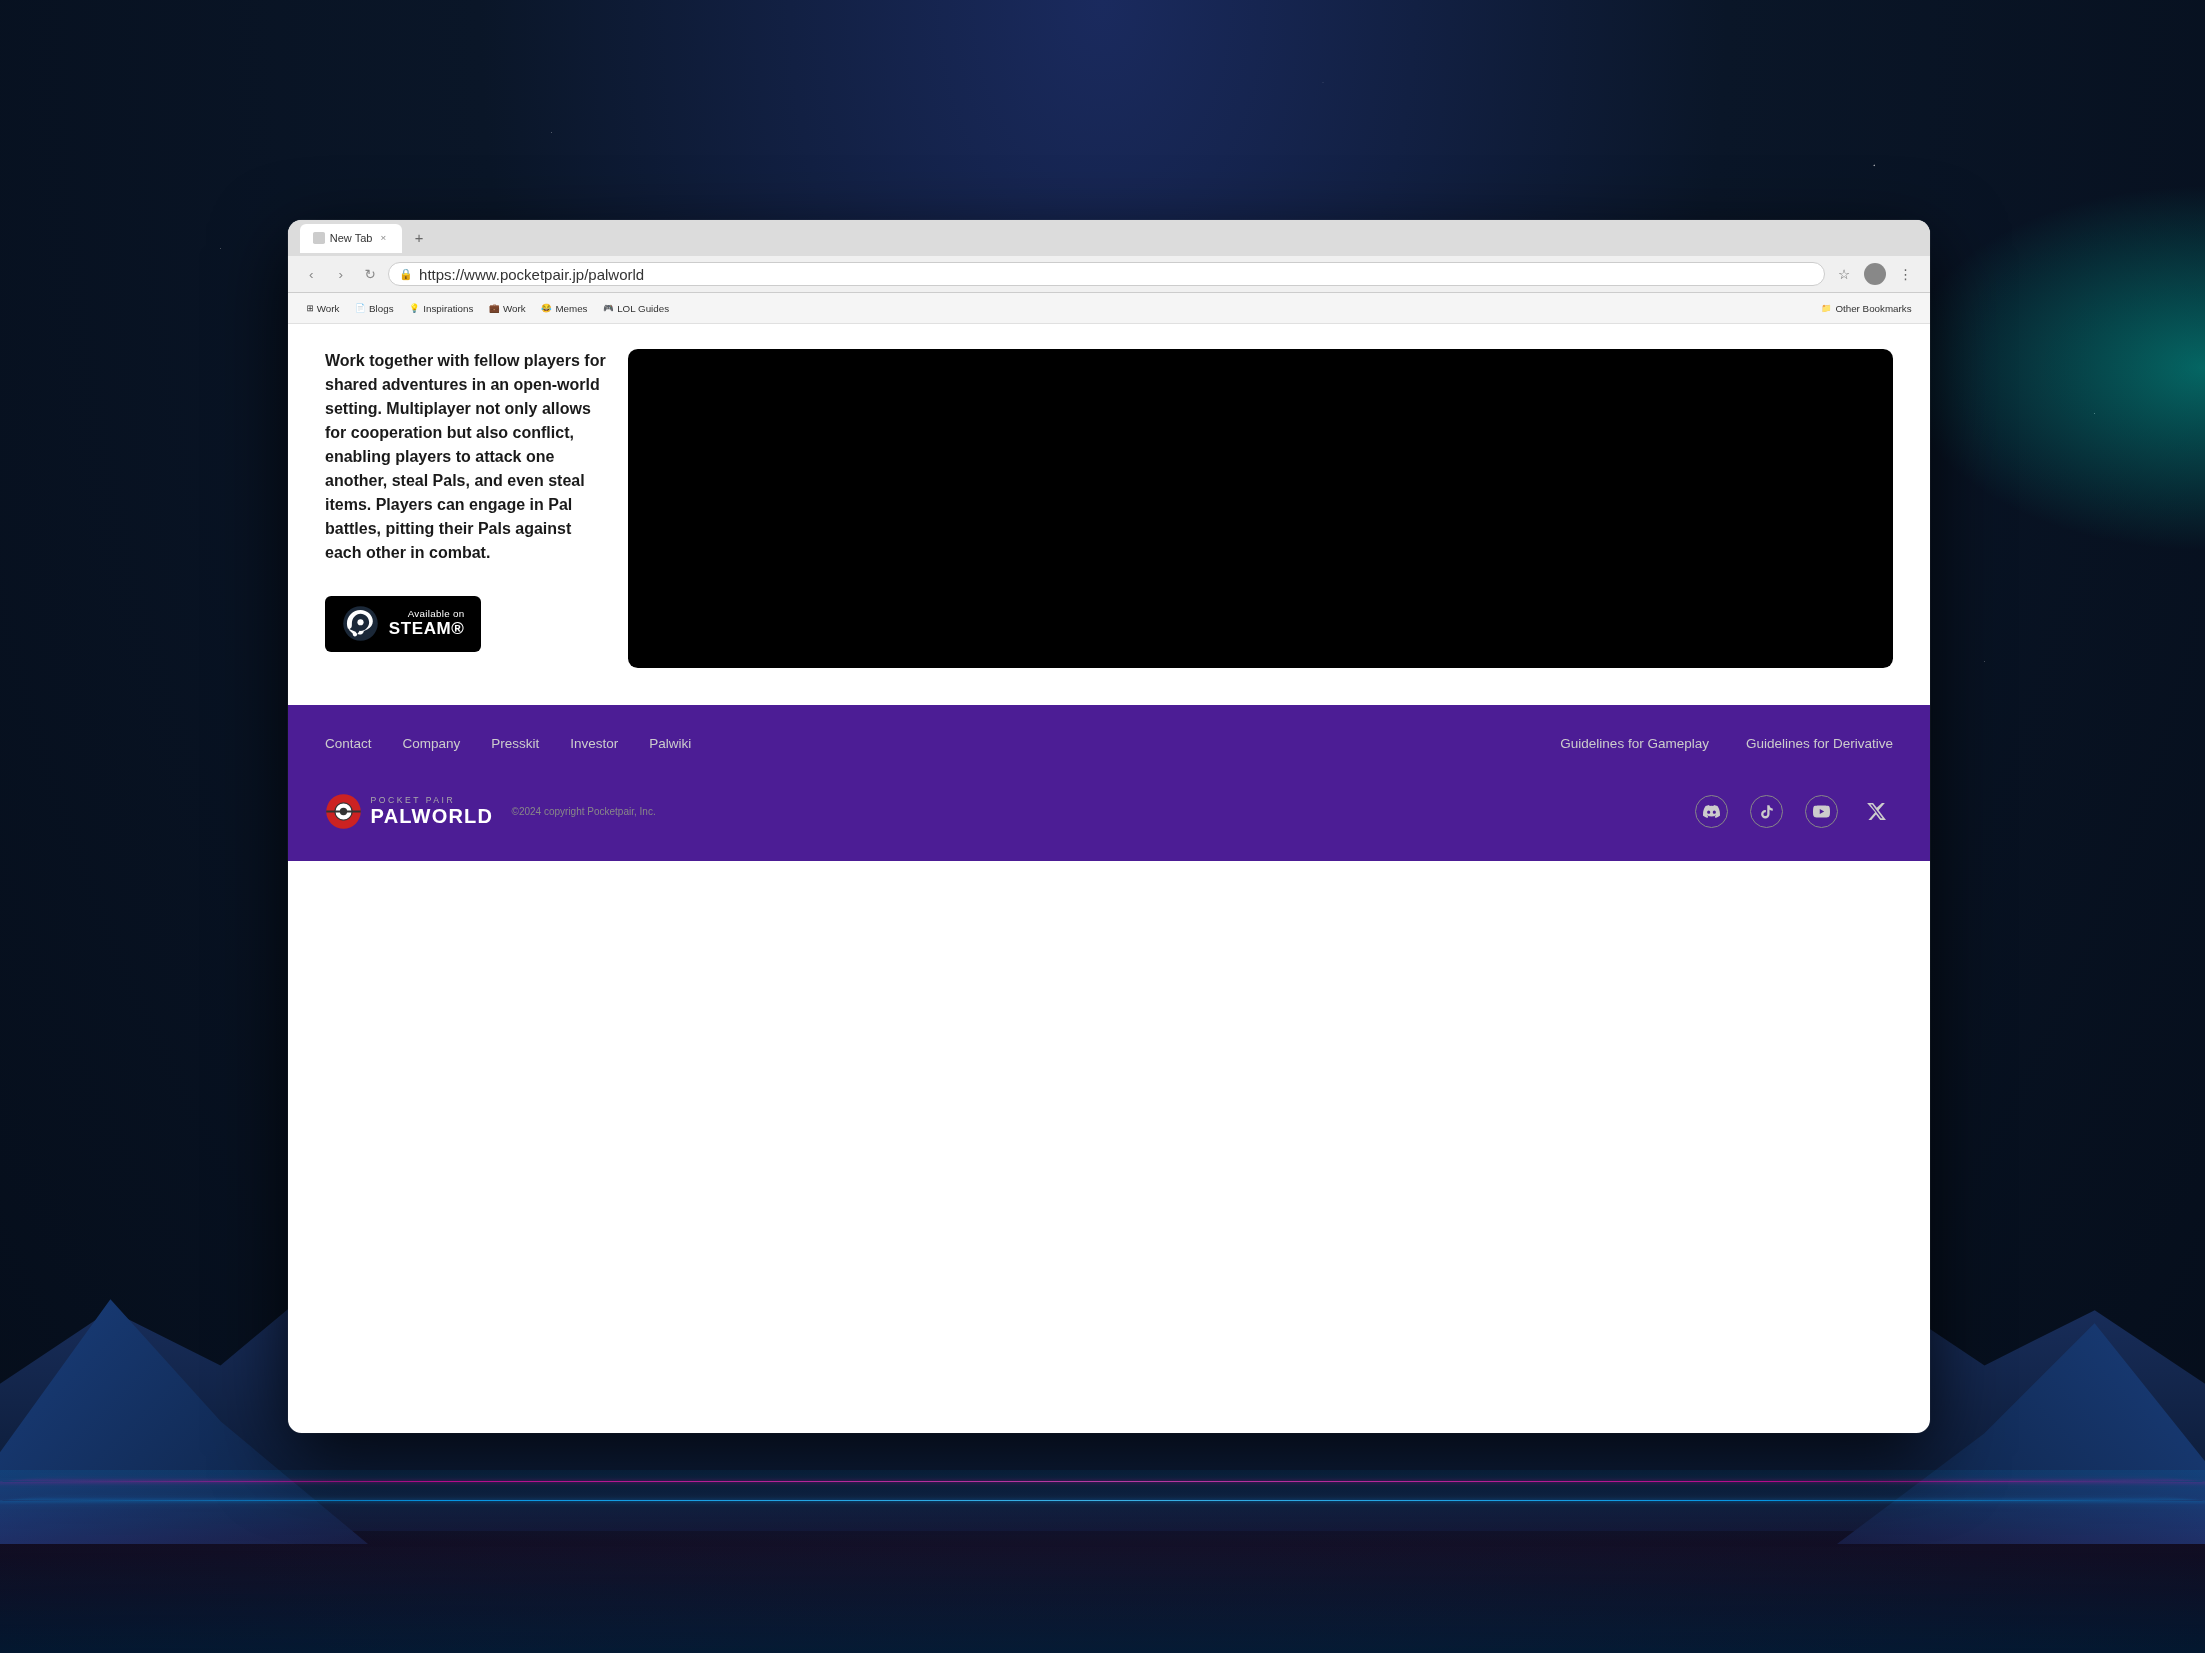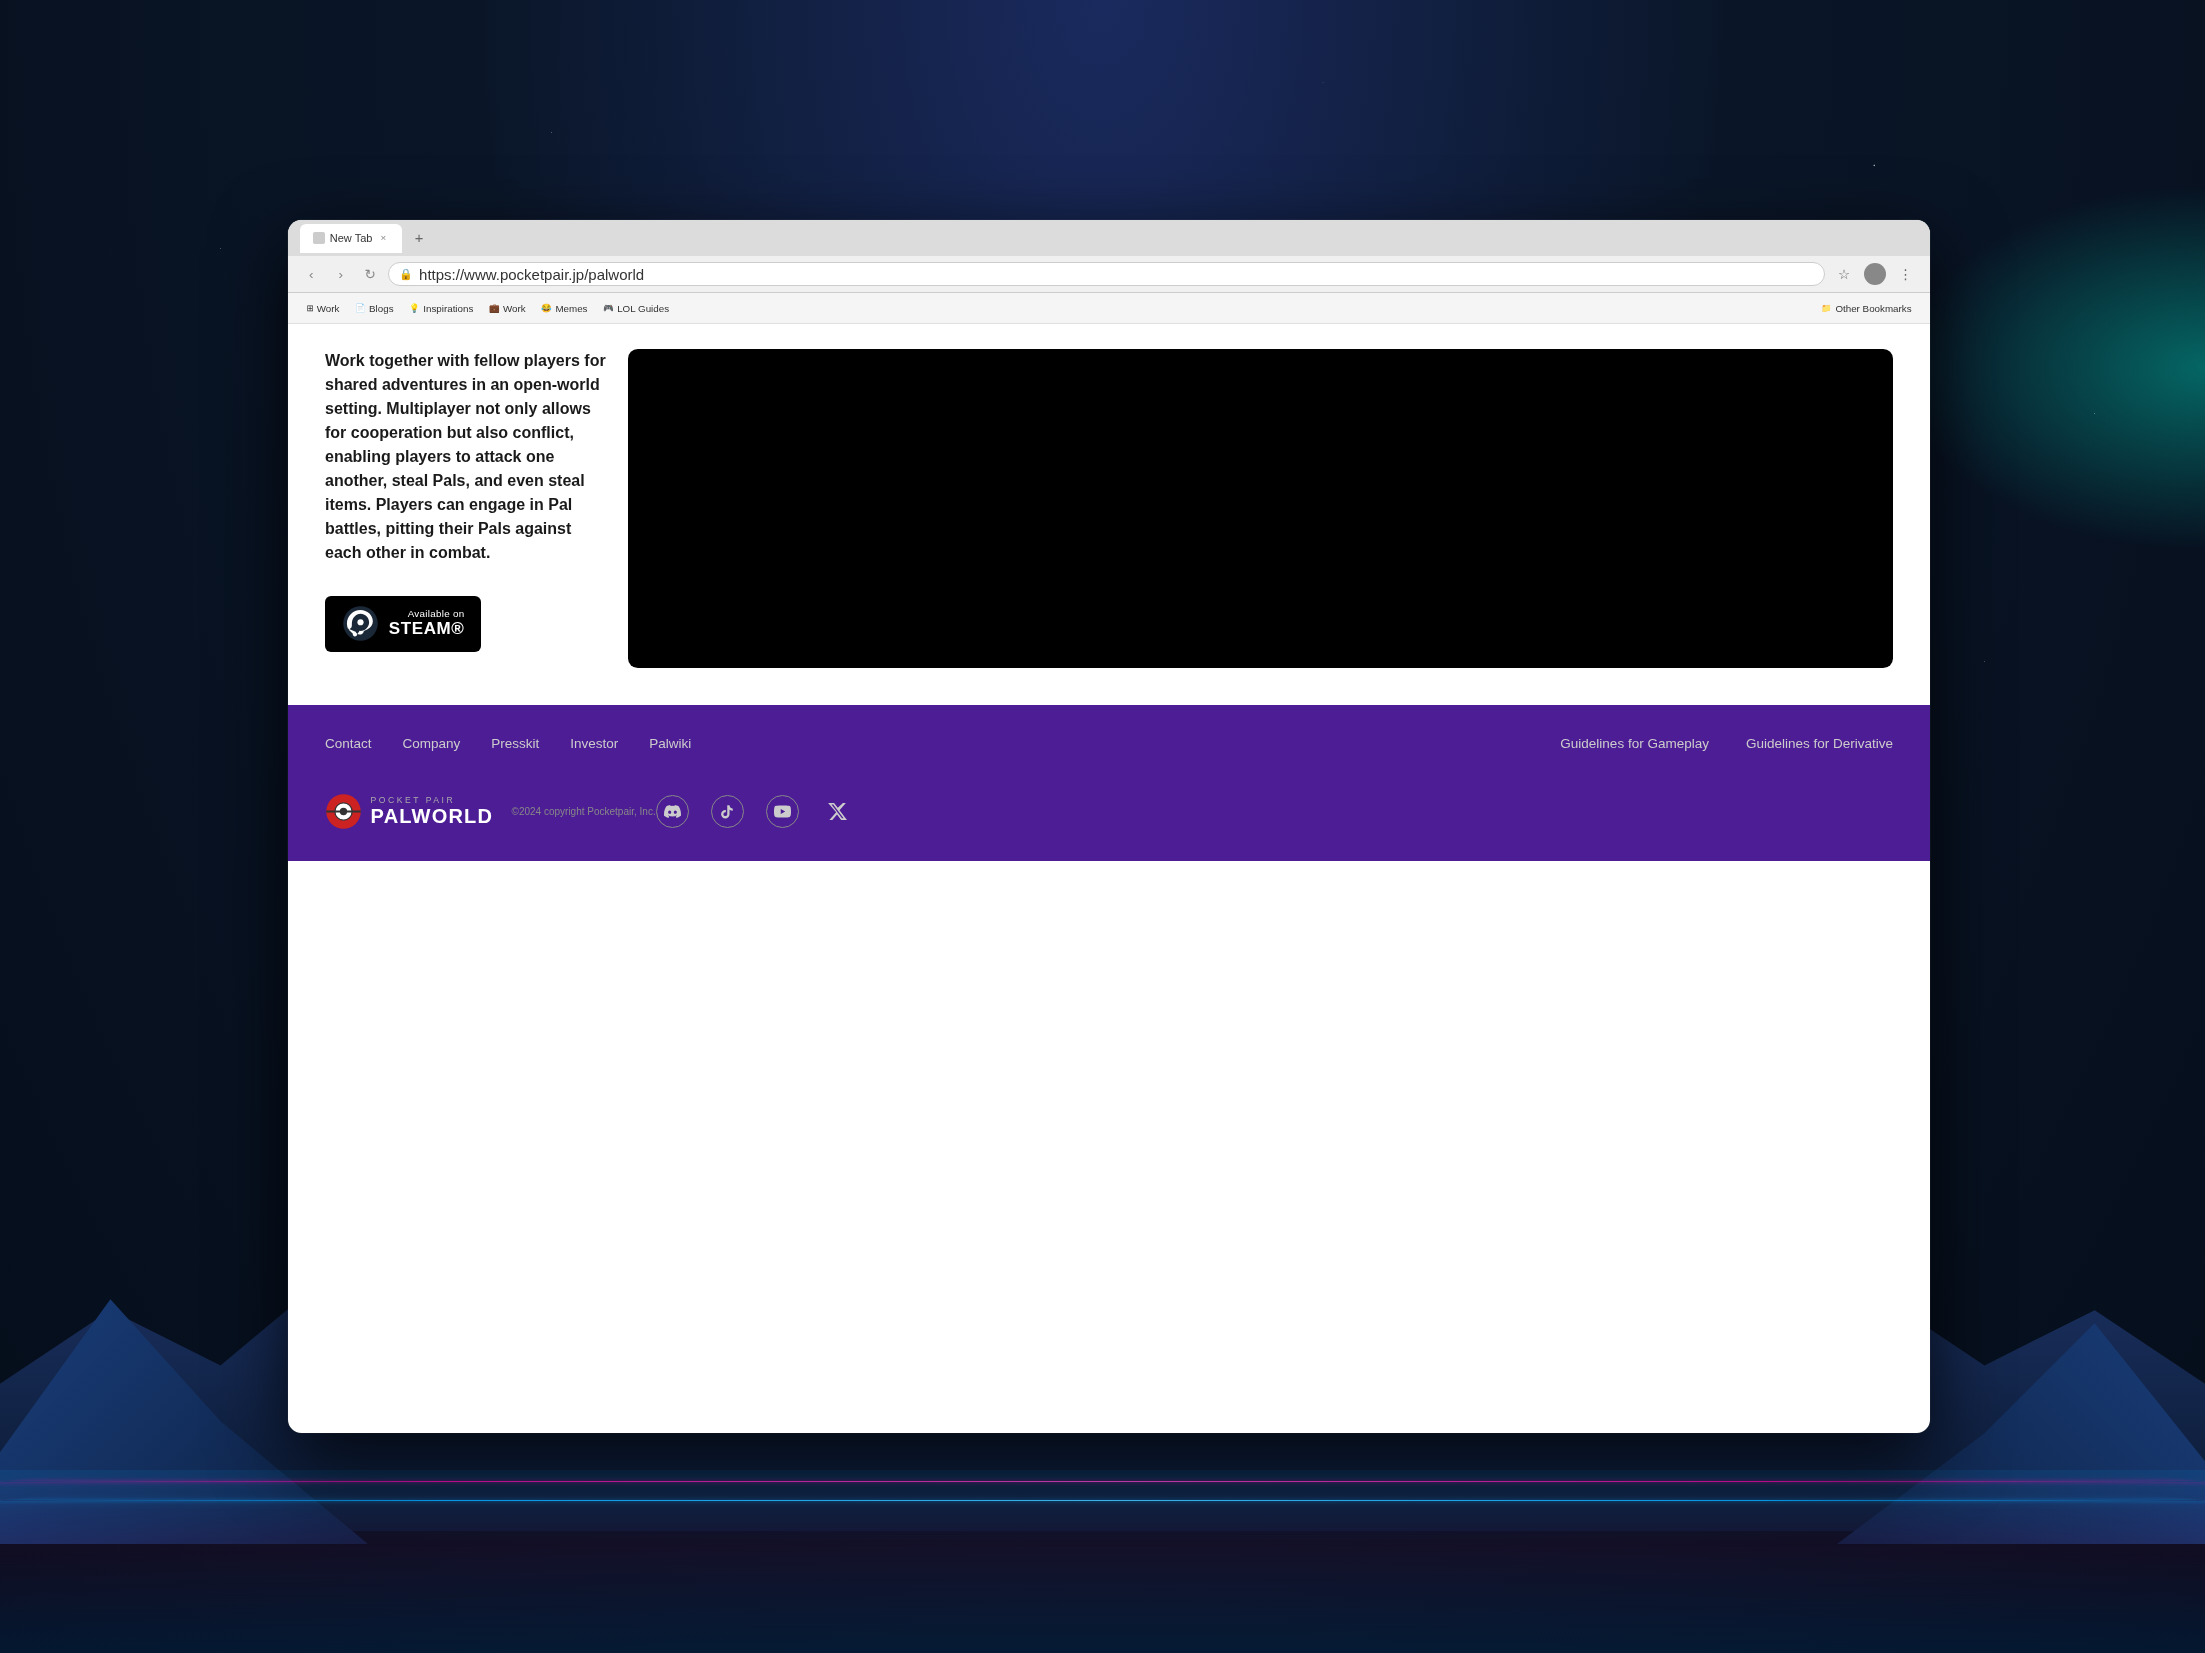--- a/index.html
+++ b/index.html
@@ -374,20 +374,21 @@
       font-size: 13.5px;
       color: #cccccc;
       text-decoration: none;
       cursor: pointer;
     }
 
     .footer-brand {
       padding: 18.4px 37px 31px;
       display: flex;
       align-items: center;
+      justify-content: space-between;
     }
 
     .footer-brand-left {
       display: flex;
       align-items: center;
       gap: 18.4px;
     }
 
     .palworld-logo {
       display: flex;

